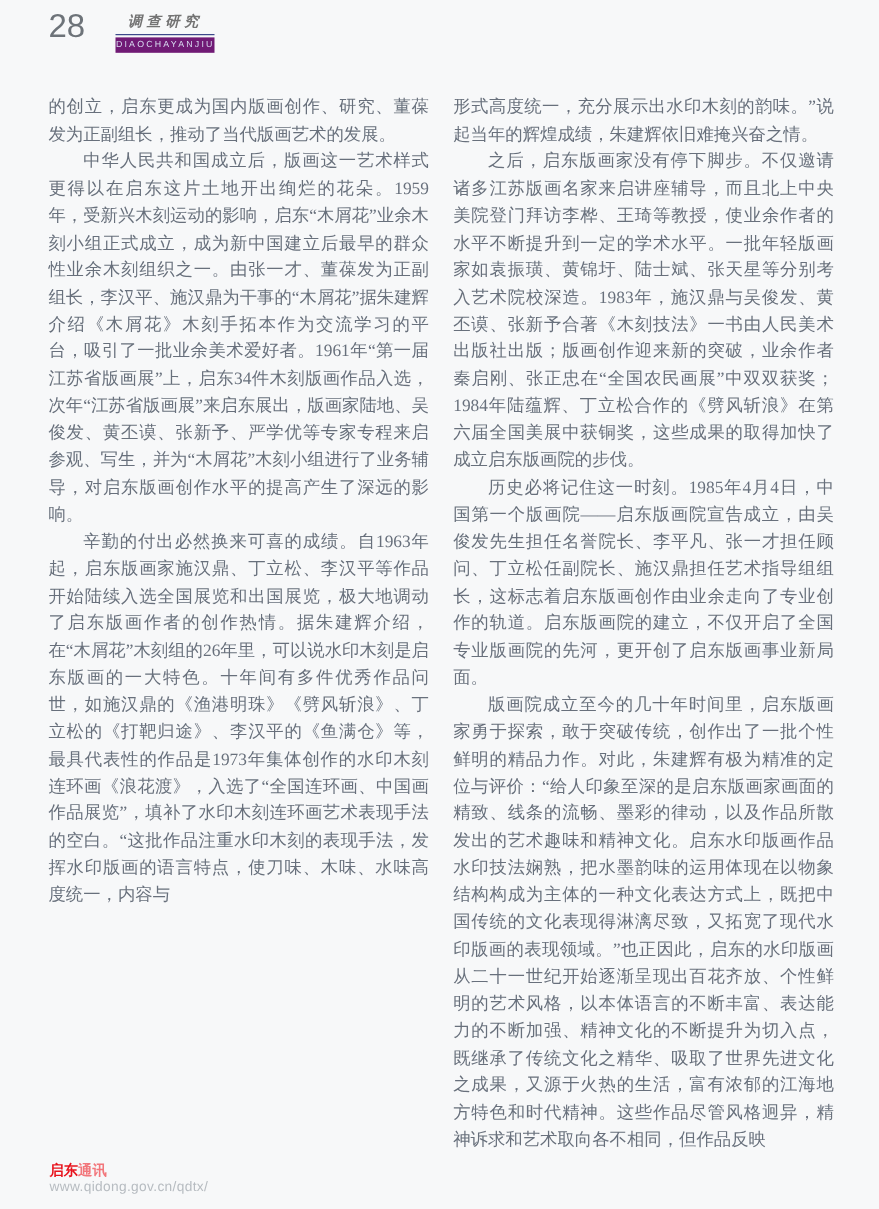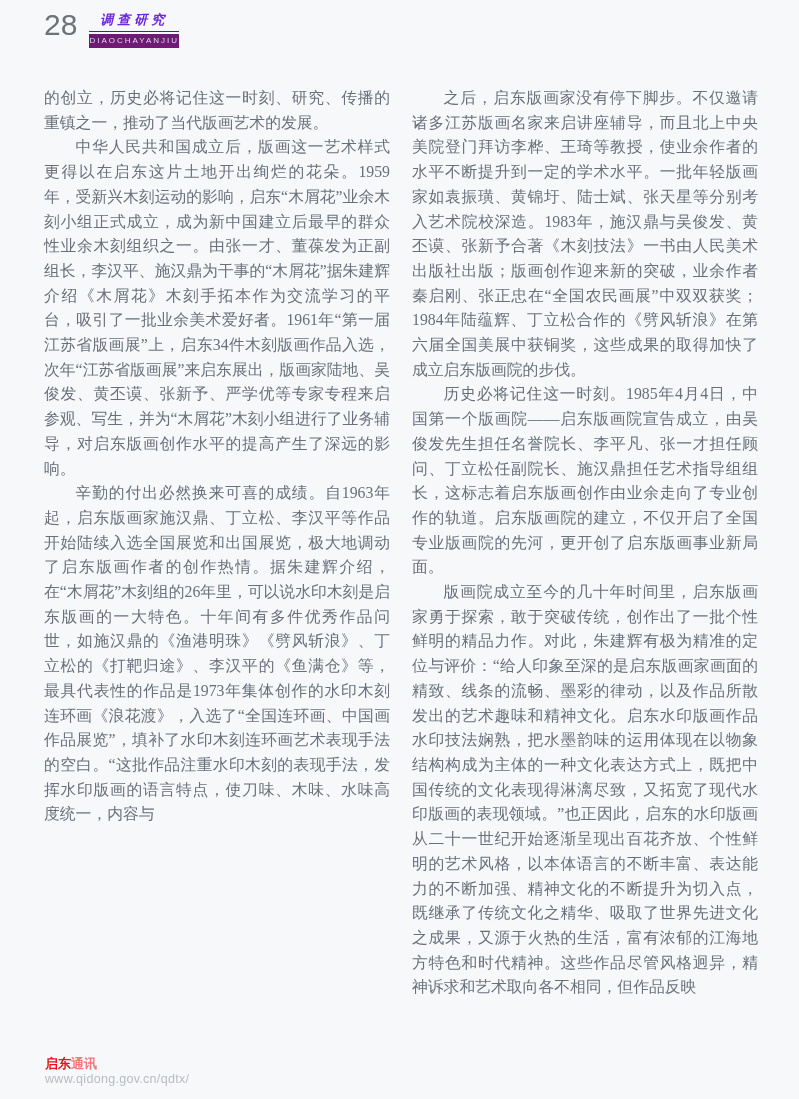--- a/index.html
+++ b/index.html
@@ -16,37 +16,37 @@
     height: 1099px;
     overflow: hidden;
   }
   
   .page-header {
     position: absolute;
     left: 44px;
     top: 10px;
     display: flex;
     align-items: flex-start;
-    gap: 12px;
+    gap: 28px;
   }
   .page-number {
     font-family: "Liberation Sans", "DejaVu Sans", sans-serif;
     font-size: 30px;
     line-height: 1;
     color: #6d7379;
     font-weight: 400;
   }
   .logo { margin-top: 1px; }
   .logo-title {
     font-family: "Liberation Serif", "DejaVu Serif", serif;
     font-style: italic;
     font-weight: bold;
     font-size: 13px;
     letter-spacing: 4px;
-    color: #6d28d9;
+    color: #737373;
     text-align: center;
     padding: 0 6px 2px 6px;
     border-bottom: 1.5px solid #27357e;
     white-space: nowrap;
   }
   .logo-badge {
     margin-top: 2px;
     background: #701a75;
     color: #d9ddf2;
     font-family: "Liberation Sans", "DejaVu Sans", sans-serif;
@@ -99,25 +99,26 @@
   <header class="page-header">
     <span class="page-number">28</span>
     <div class="logo">
       <div class="logo-title">调查研究</div>
       <div class="logo-badge">DIAOCHAYANJIU</div>
     </div>
   </header>
 
   <main class="content">
     <section class="col">
-        <p class="para">的创立，历史必将记住这一时刻、研究、传播的重镇之一，推动了当代版画艺术的发展。</p>
+        <p class="para">的创立，启东更成为国内版画创作、研究、董葆发为正副组长，推动了当代版画艺术的发展。</p>
         <p class="para indent">中华人民共和国成立后，版画这一艺术样式更得以在启东这片土地开出绚烂的花朵。1959年，受新兴木刻运动的影响，启东“木屑花”业余木刻小组正式成立，成为新中国建立后最早的群众性业余木刻组织之一。由张一才、董葆发为正副组长，李汉平、施汉鼎为干事的“木屑花”据朱建辉介绍《木屑花》木刻手拓本作为交流学习的平台，吸引了一批业余美术爱好者。1961年“第一届江苏省版画展”上，启东34件木刻版画作品入选，次年“江苏省版画展”来启东展出，版画家陆地、吴俊发、黄丕谟、张新予、严学优等专家专程来启参观、写生，并为“木屑花”木刻小组进行了业务辅导，对启东版画创作水平的提高产生了深远的影响。</p>
         <p class="para indent">辛勤的付出必然换来可喜的成绩。自1963年起，启东版画家施汉鼎、丁立松、李汉平等作品开始陆续入选全国展览和出国展览，极大地调动了启东版画作者的创作热情。据朱建辉介绍，在“木屑花”木刻组的26年里，可以说水印木刻是启东版画的一大特色。十年间有多件优秀作品问世，如施汉鼎的《渔港明珠》《劈风斩浪》、丁立松的《打靶归途》、李汉平的《鱼满仓》等，最具代表性的作品是1973年集体创作的水印木刻连环画《浪花渡》，入选了“全国连环画、中国画作品展览”，填补了水印木刻连环画艺术表现手法的空白。“这批作品注重水印木刻的表现手法，发挥水印版画的语言特点，使刀味、木味、水味高度统一，内容与</p>
       </section>
     <section class="col">
+        <p class="para">形式高度统一，充分展示出水印木刻的韵味。”说起当年的辉煌成绩，朱建辉依旧难掩兴奋之情。</p>
         <p class="para indent">之后，启东版画家没有停下脚步。不仅邀请诸多江苏版画名家来启讲座辅导，而且北上中央美院登门拜访李桦、王琦等教授，使业余作者的水平不断提升到一定的学术水平。一批年轻版画家如袁振璜、黄锦圩、陆士斌、张天星等分别考入艺术院校深造。1983年，施汉鼎与吴俊发、黄丕谟、张新予合著《木刻技法》一书由人民美术出版社出版；版画创作迎来新的突破，业余作者秦启刚、张正忠在“全国农民画展”中双双获奖；1984年陆蕴辉、丁立松合作的《劈风斩浪》在第六届全国美展中获铜奖，这些成果的取得加快了成立启东版画院的步伐。</p>
         <p class="para indent">历史必将记住这一时刻。1985年4月4日，中国第一个版画院——启东版画院宣告成立，由吴俊发先生担任名誉院长、李平凡、张一才担任顾问、丁立松任副院长、施汉鼎担任艺术指导组组长，这标志着启东版画创作由业余走向了专业创作的轨道。启东版画院的建立，不仅开启了全国专业版画院的先河，更开创了启东版画事业新局面。</p>
         <p class="para indent">版画院成立至今的几十年时间里，启东版画家勇于探索，敢于突破传统，创作出了一批个性鲜明的精品力作。对此，朱建辉有极为精准的定位与评价：“给人印象至深的是启东版画家画面的精致、线条的流畅、墨彩的律动，以及作品所散发出的艺术趣味和精神文化。启东水印版画作品水印技法娴熟，把水墨韵味的运用体现在以物象结构构成为主体的一种文化表达方式上，既把中国传统的文化表现得淋漓尽致，又拓宽了现代水印版画的表现领域。”也正因此，启东的水印版画从二十一世纪开始逐渐呈现出百花齐放、个性鲜明的艺术风格，以本体语言的不断丰富、表达能力的不断加强、精神文化的不断提升为切入点，既继承了传统文化之精华、吸取了世界先进文化之成果，又源于火热的生活，富有浓郁的江海地方特色和时代精神。这些作品尽管风格迥异，精神诉求和艺术取向各不相同，但作品反映</p>
       </section>
   </main>
 
   <footer class="page-footer">
     <div class="brand"><span class="brand-primary">启东</span><span class="brand-secondary">通讯</span></div>
     <div class="site-url">www.qidong.gov.cn/qdtx/</div>
   </footer>

